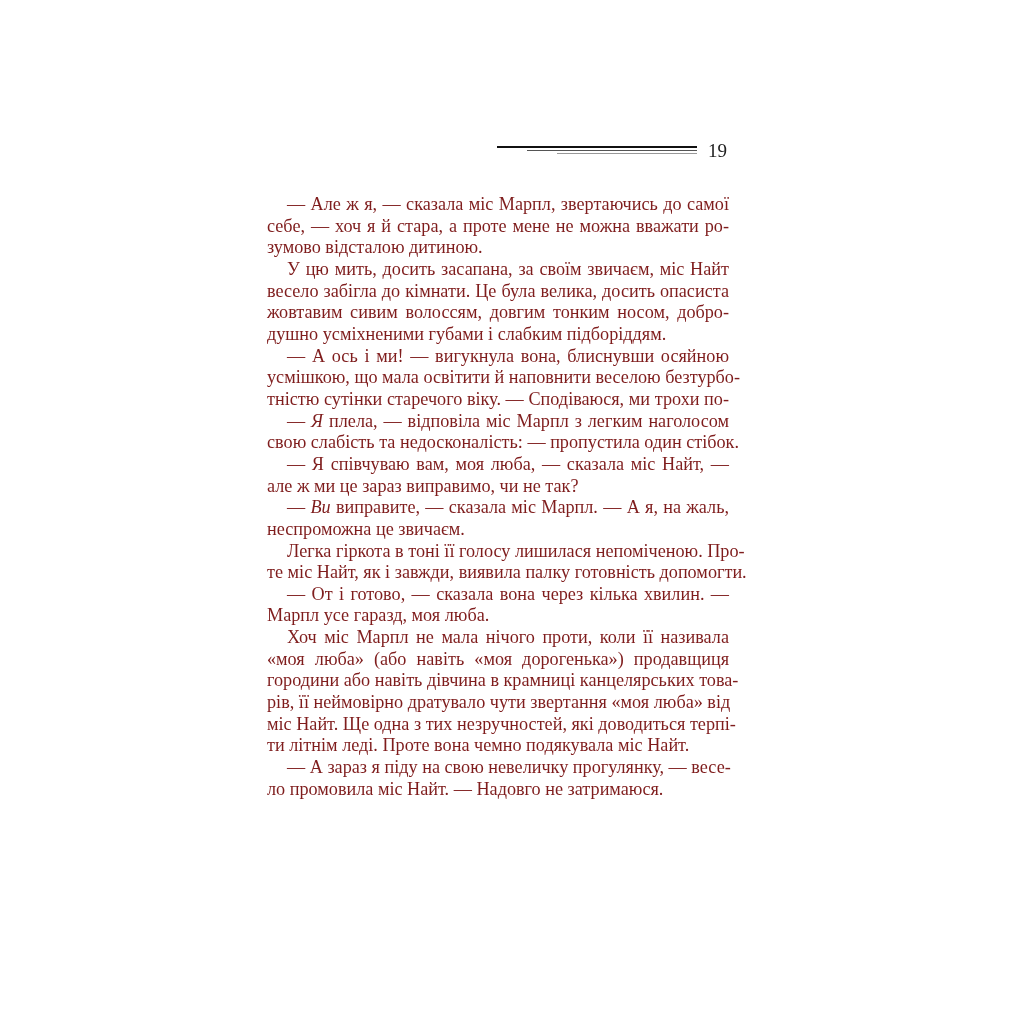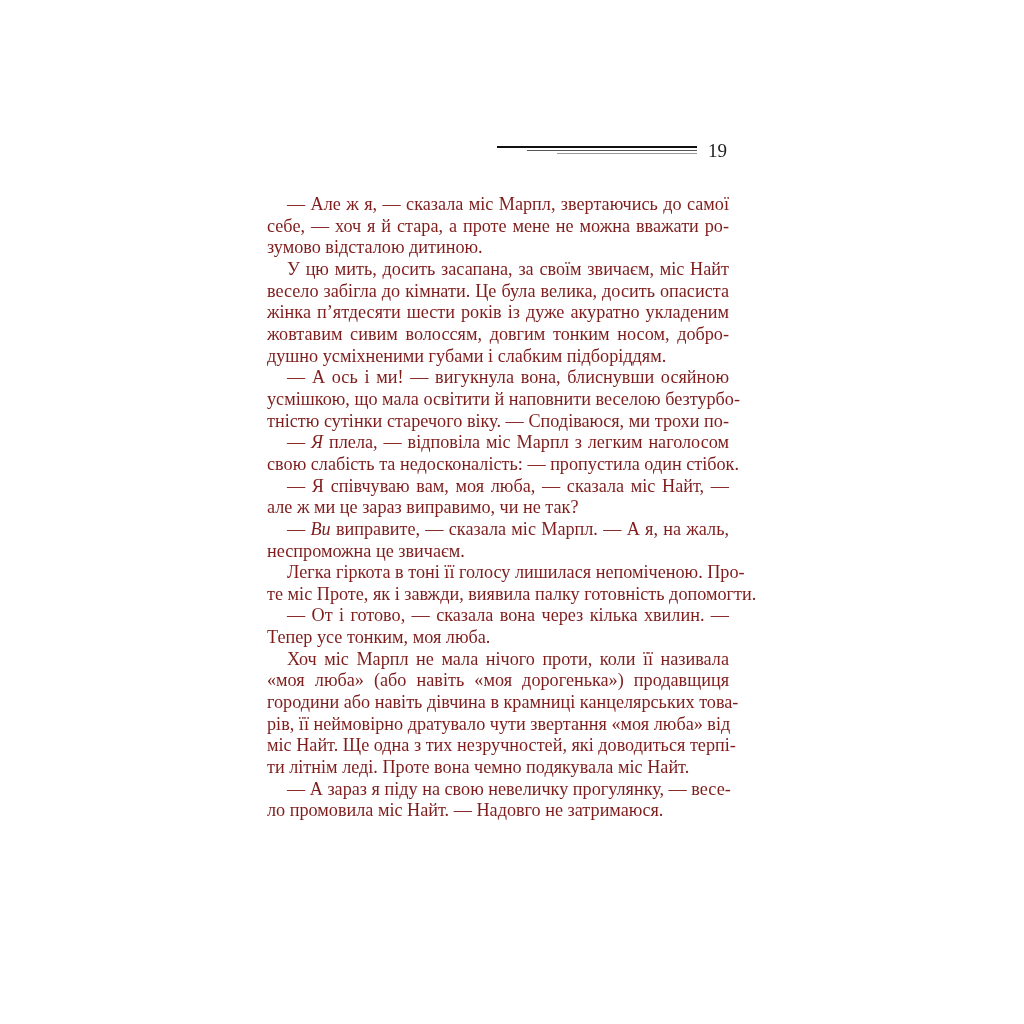--- a/index.html
+++ b/index.html
@@ -26,36 +26,35 @@
     <div class="rule2"></div>
     <div class="rule3"></div>
     <span class="pagenum">19</span>
   </div>
   <div class="text" id="body-text">
       <span class="line indent">— Але ж я, — сказала міс Марпл, звертаючись до самої</span>
       <span class="line">себе, — хоч я й стара, а проте мене не можна вважати ро-</span>
       <span class="line last">зумово відсталою дитиною.</span>
       <span class="line indent">У цю мить, досить засапана, за своїм звичаєм, міс Найт</span>
       <span class="line">весело забігла до кімнати. Це була велика, досить опасиста</span>
-      <span class="line">жінка п’ятдесяти шести років із дуже акуратно укладеним</span>
       <span class="line">жовтавим сивим волоссям, довгим тонким носом, добро-</span>
       <span class="line last">душно усміхненими губами і слабким підборіддям.</span>
       <span class="line indent">— А ось і ми! — вигукнула вона, блиснувши осяйною</span>
       <span class="line">усмішкою, що мала освітити й наповнити веселою безтурбо-</span>
       <span class="line">тністю сутінки старечого віку. — Сподіваюся, ми трохи по-</span>
       <span class="line indent">— <i>Я</i> плела, — відповіла міс Марпл з легким наголосом</span>
       <span class="line last">свою слабість та недосконалість: — пропустила один стібок.</span>
       <span class="line indent">— Я співчуваю вам, моя люба, — сказала міс Найт, —</span>
       <span class="line last">але ж ми це зараз виправимо, чи не так?</span>
       <span class="line indent">— <i>Ви</i> виправите, — сказала міс Марпл. — А я, на жаль,</span>
       <span class="line last">неспроможна це звичаєм.</span>
       <span class="line indent">Легка гіркота в тоні її голосу лишилася непоміченою. Про-</span>
-      <span class="line last">те міс Проте, як і завжди, виявила палку готовність допомогти.</span>
+      <span class="line last">те міс Найт, як і завжди, виявила палку готовність допомогти.</span>
       <span class="line indent">— От і готово, — сказала вона через кілька хвилин. —</span>
-      <span class="line last">Тепер усе тонким, моя люба.</span>
+      <span class="line last">Марпл усе гаразд, моя люба.</span>
       <span class="line indent">Хоч міс Марпл не мала нічого проти, коли її називала</span>
       <span class="line">«моя люба» (або навіть «моя дорогенька») продавщиця</span>
       <span class="line">городини або навіть дівчина в крамниці канцелярських това-</span>
       <span class="line">рів, її неймовірно дратувало чути звертання «моя люба» від</span>
       <span class="line">міс Найт. Ще одна з тих незручностей, які доводиться терпі-</span>
       <span class="line last">ти літнім леді. Проте вона чемно подякувала міс Найт.</span>
       <span class="line indent">— А зараз я піду на свою невеличку прогулянку, — весе-</span>
       <span class="line last">ло промовила міс Найт. — Надовго не затримаюся.</span>
     </div>
 </div>

